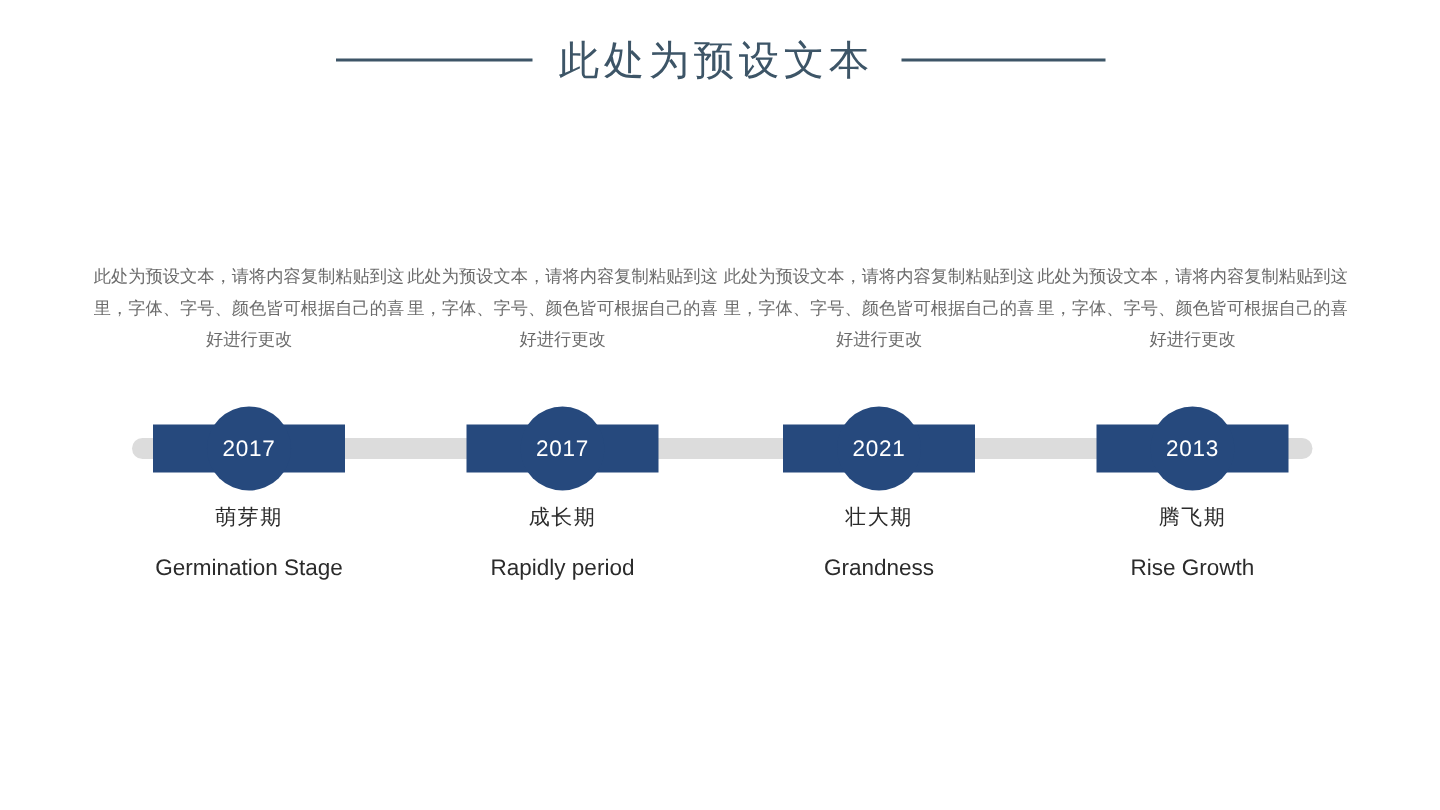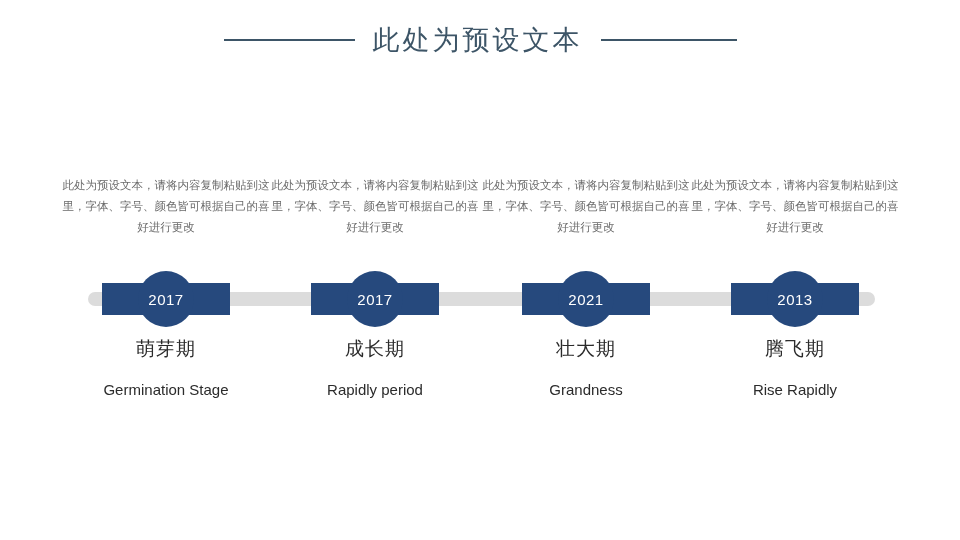--- a/index.html
+++ b/index.html
@@ -114,27 +114,27 @@
     font-family: "Liberation Sans", "DejaVu Sans", sans-serif;
   }
 
   
   .label-cn {
     position: absolute;
     top: 336px;
     left: 0;
     width: 210px;
     text-align: center;
-    font-size: 19px;
+    font-size: 14px;
     color: #2b2b2b;
     letter-spacing: 1px;
   }
   .label-en {
     position: absolute;
-    top: 381px;
+    top: 370px;
     left: 0;
     width: 210px;
     text-align: center;
     font-size: 15px;
     color: #2b2b2b;
   }
 </style>
 </head>
 <body>
 
@@ -178,16 +178,16 @@
     <div class="label-en">Grandness</div>
   </div>
 
   <div class="milestone m3">
     <div class="desc">此处为预设文本，请将内容复制粘贴到这里，字体、字号、颜色皆可根据自己的喜好进行更改</div>
     <div class="seg"></div>
     <div class="node">
       <span class="node-year">2013</span>
     </div>
     <div class="label-cn">腾飞期</div>
-    <div class="label-en">Rise Rapidly</div>
+    <div class="label-en">Rise Growth</div>
   </div>
 
 </div>
 
 </body></html>

